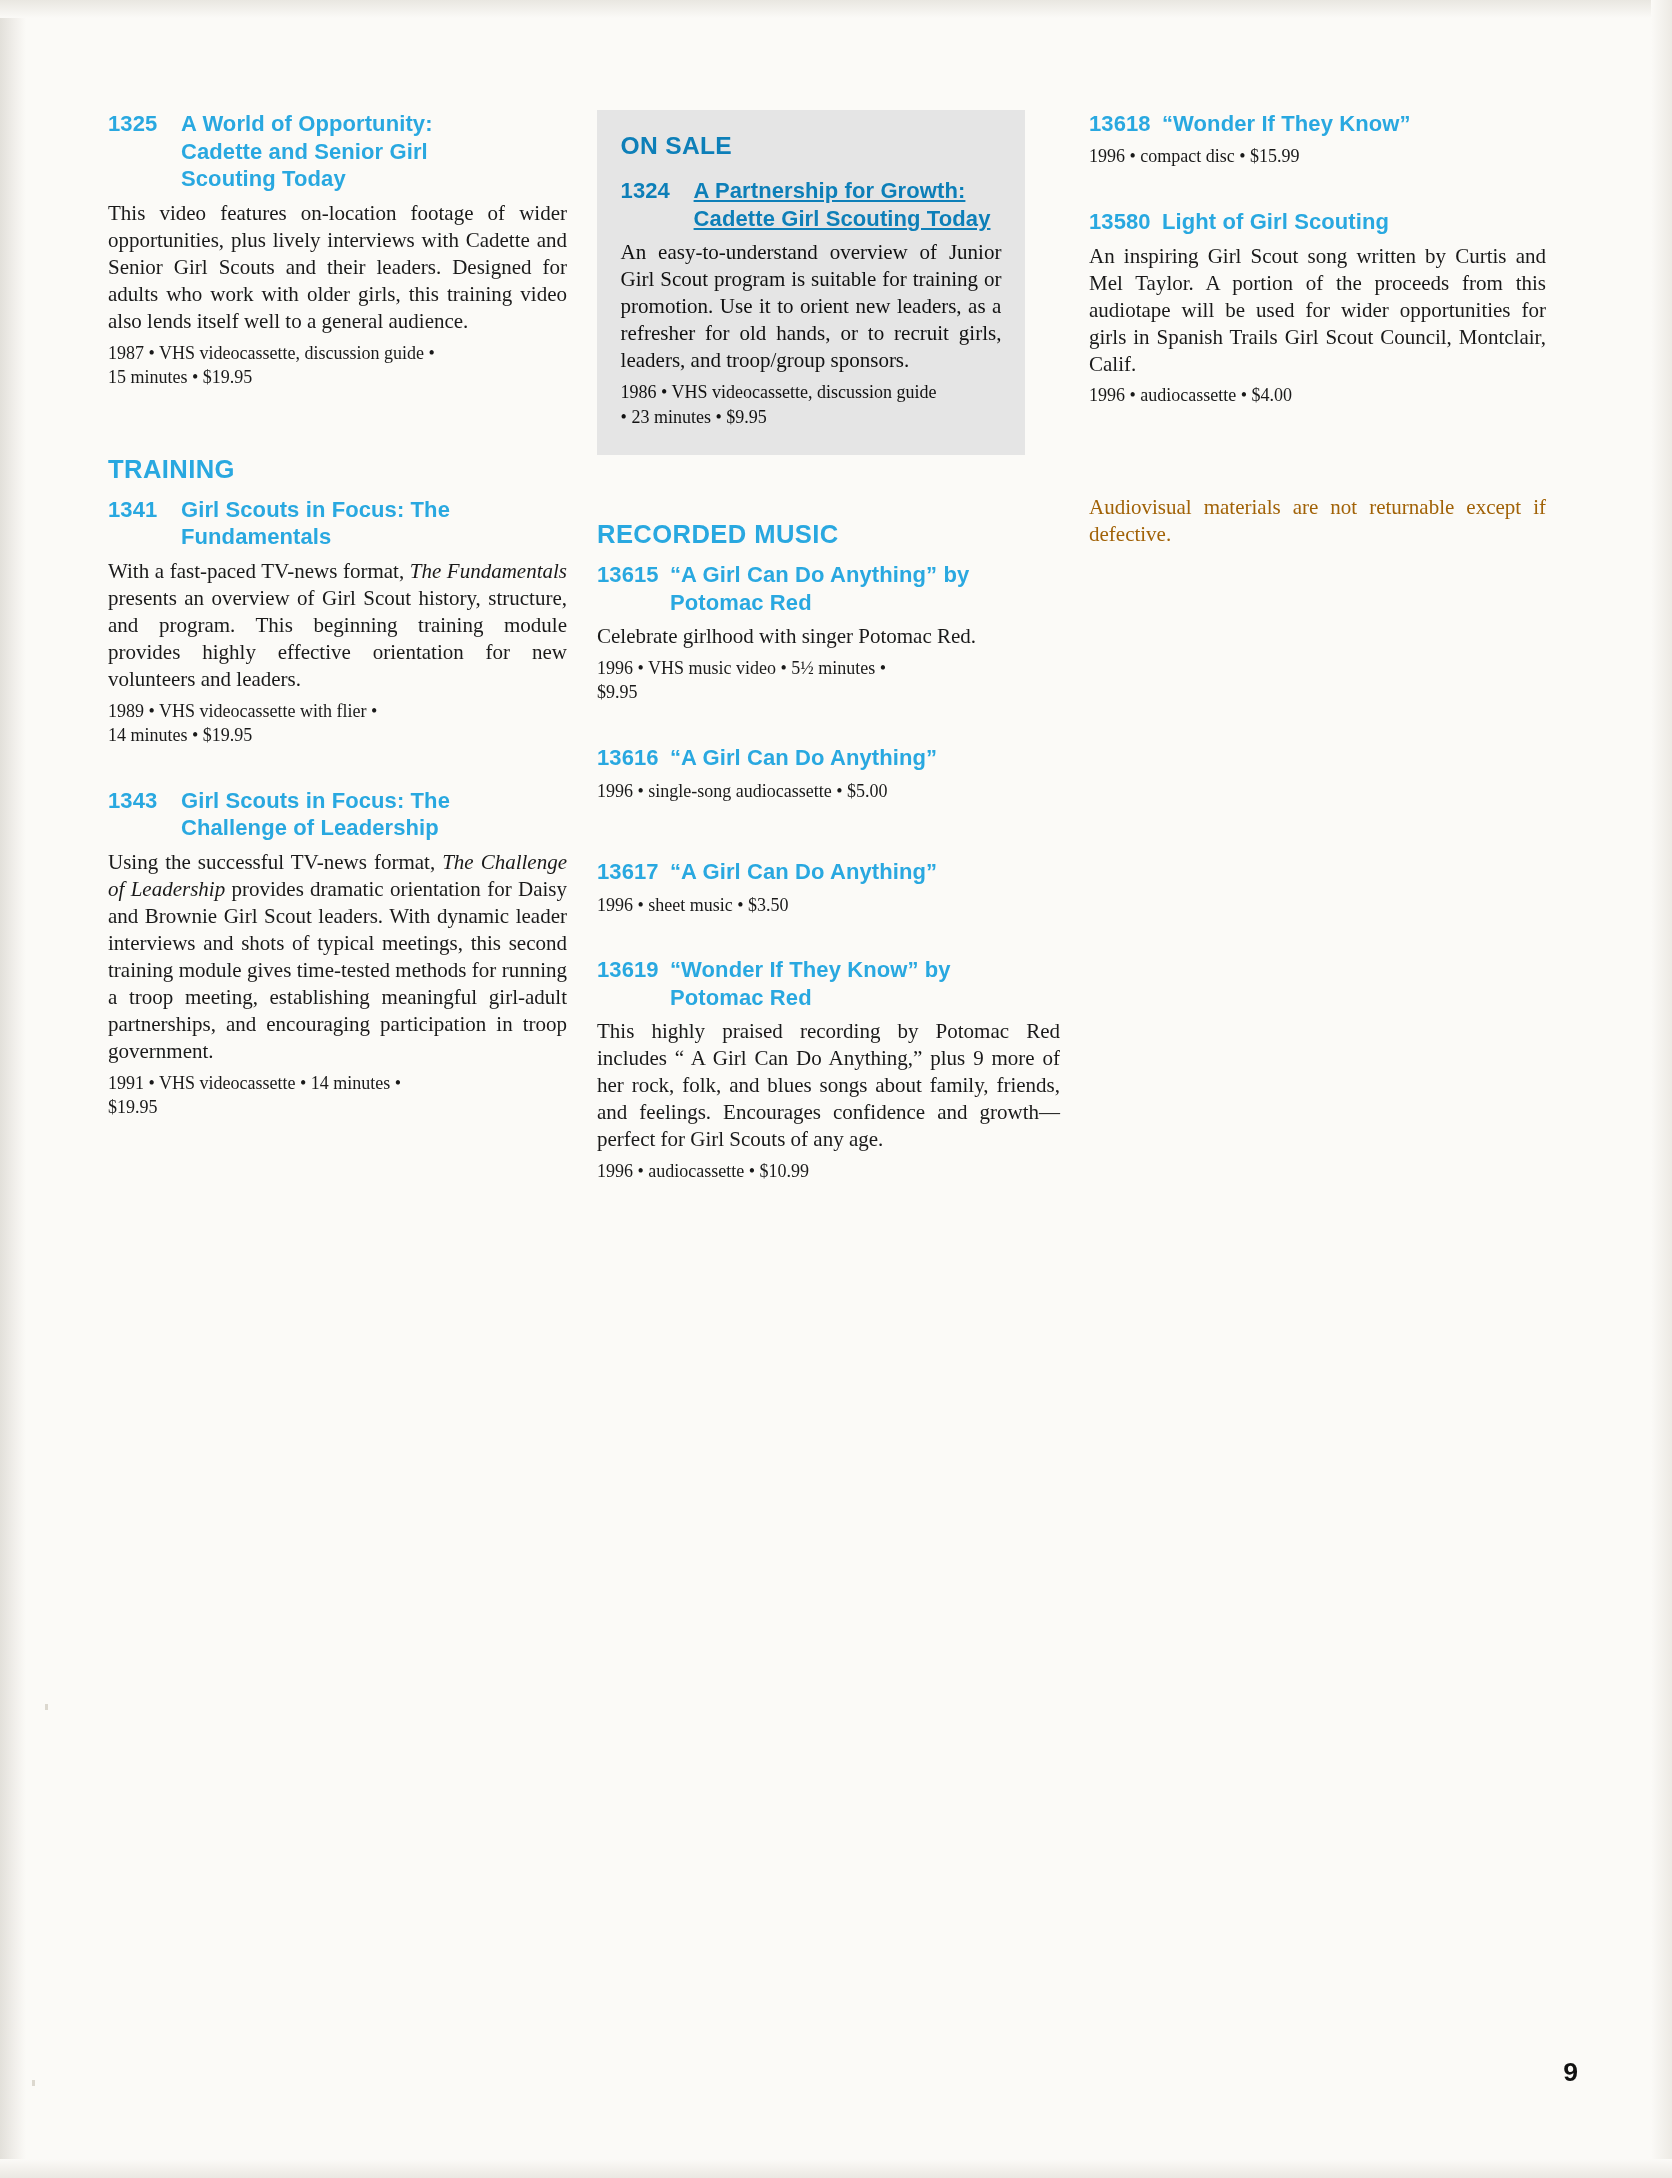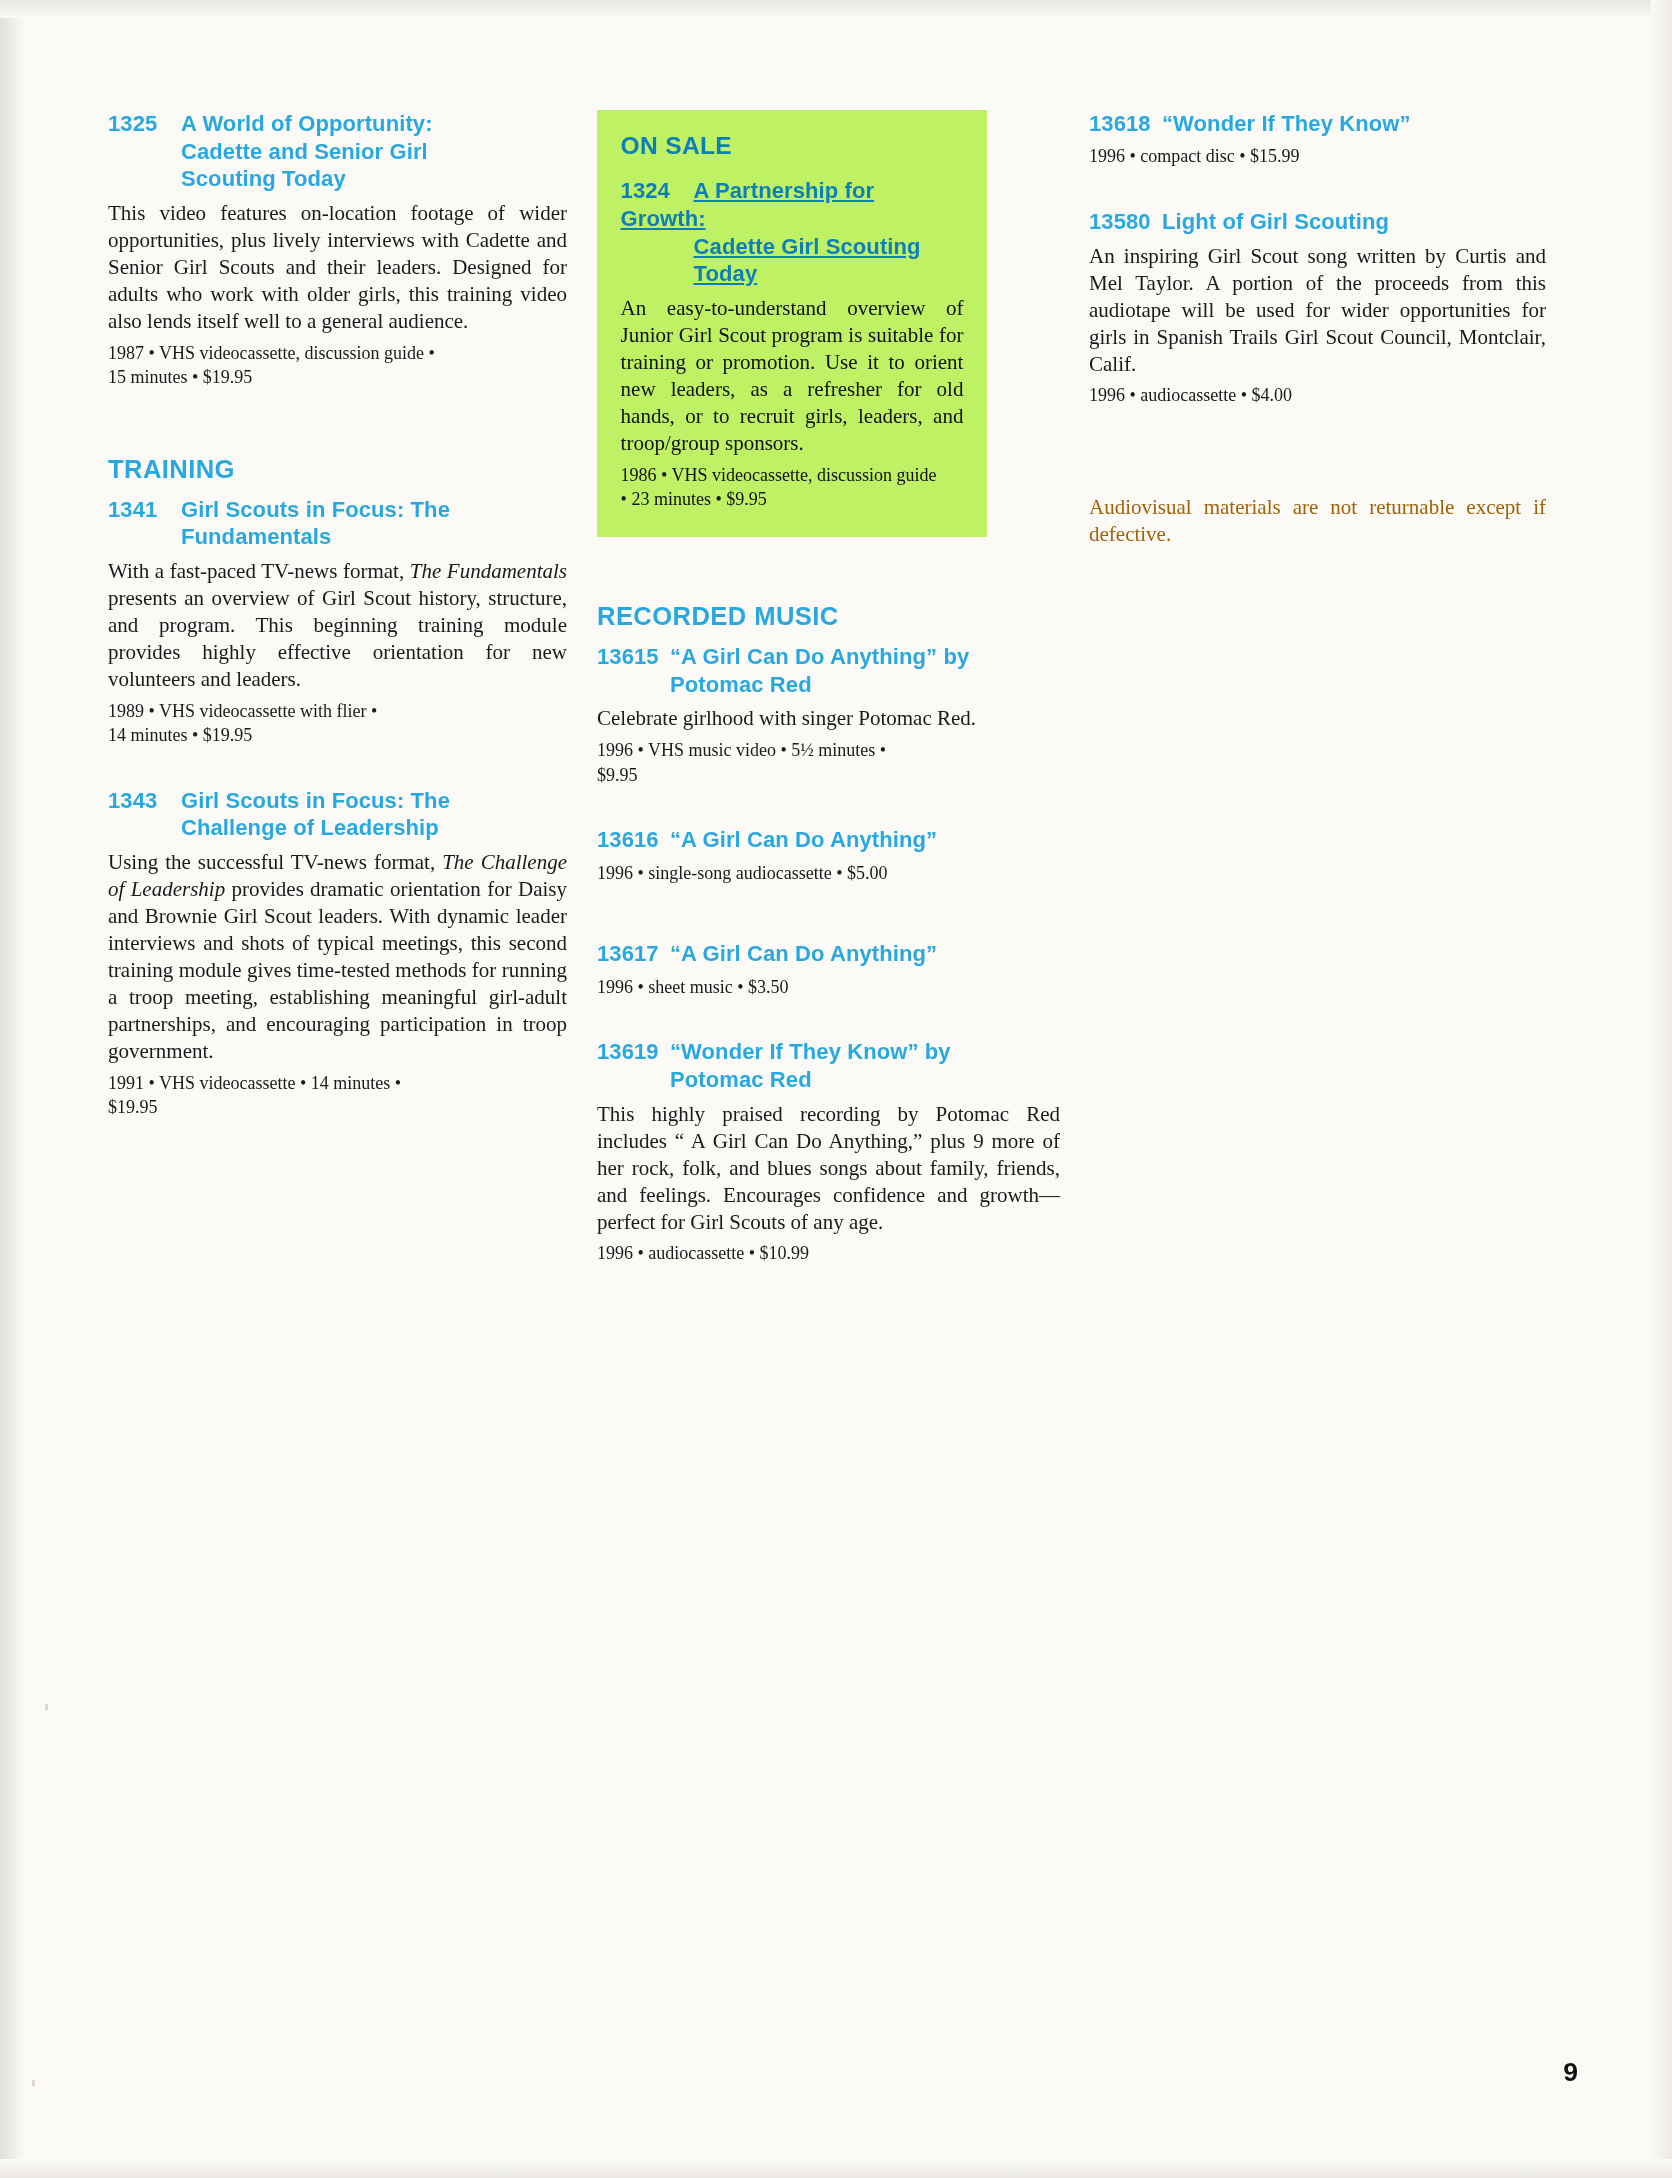--- a/index.html
+++ b/index.html
@@ -108,24 +108,24 @@
     font-size: 18px;
     line-height: 24.6px;
     margin: 0;
     color: #1a1a1a;
   }
   .gap-md { height: 39px; }
   .gap-lg { height: 55px; }
   .gap-xl { height: 65px; }
 
   .onsale-box {
-    background: #bef264;
+    background: #e5e5e5;
     padding: 21.7px 23.6px 25.6px 23.6px;
     box-sizing: border-box;
-    width: 390px;
+    width: 428px;
   }
   .onsale-label {
     color: #0d7fb8;
     font-family: "Liberation Sans", sans-serif;
     font-weight: bold;
     font-size: 24.6px;
     letter-spacing: 0.3px;
     margin: 0 0 17.7px 0;
   }
   .onsale-box .item-title { color: #0d7fb8; text-decoration: underline; }

